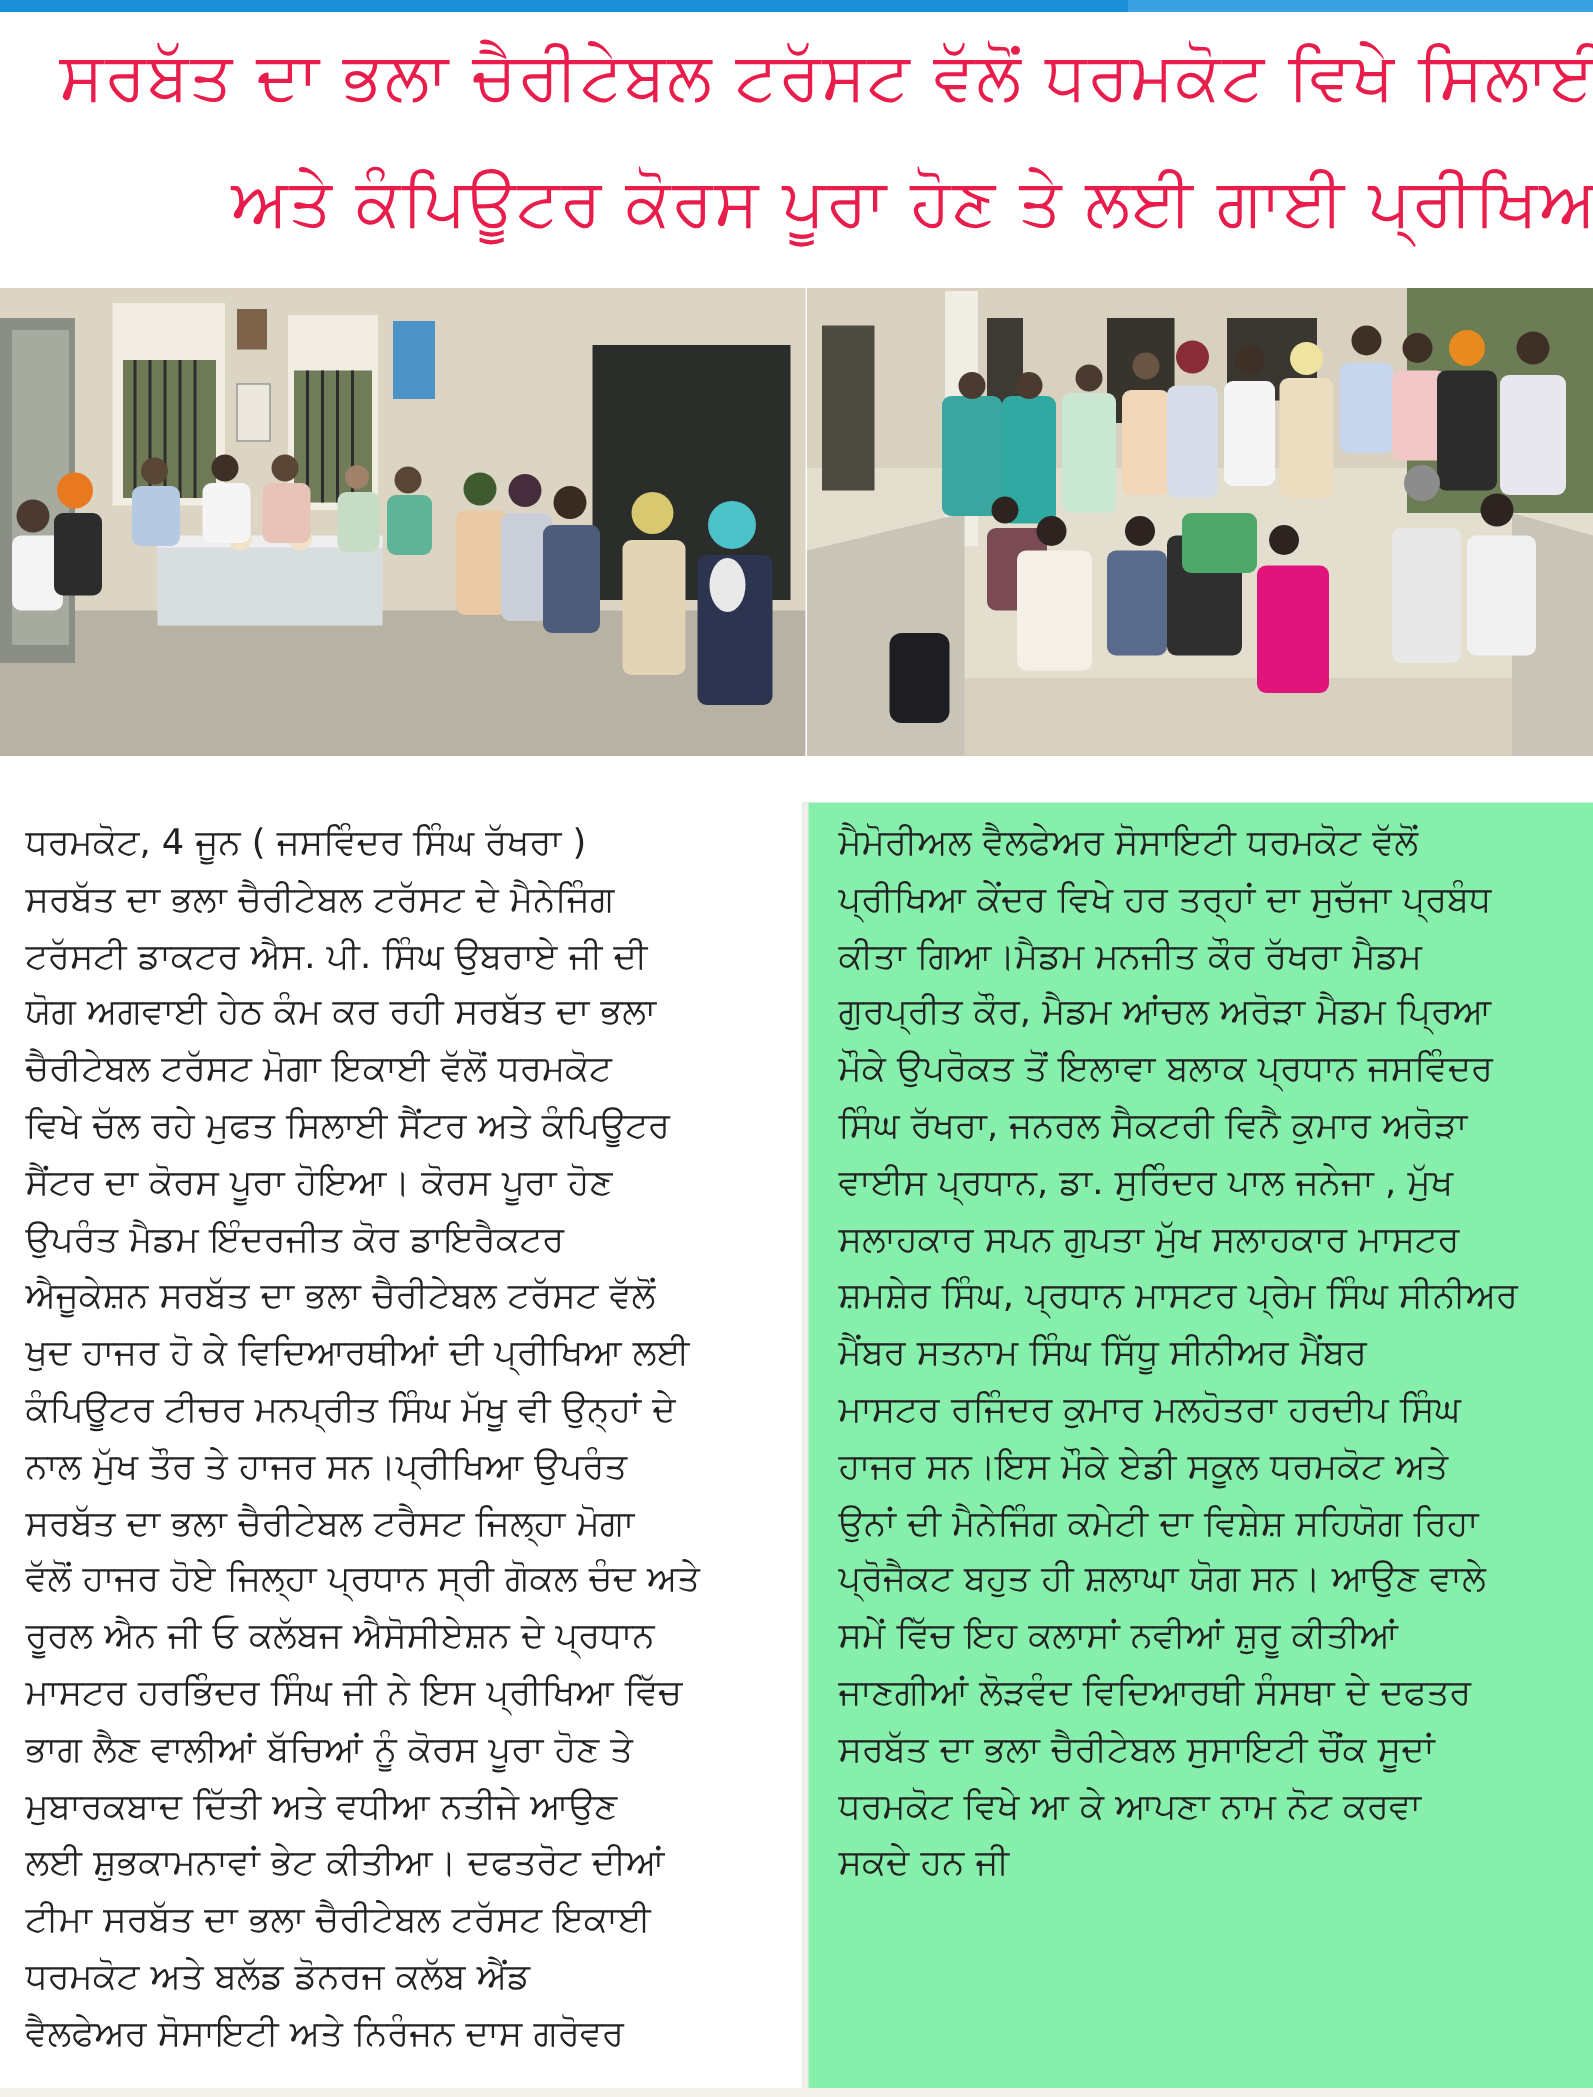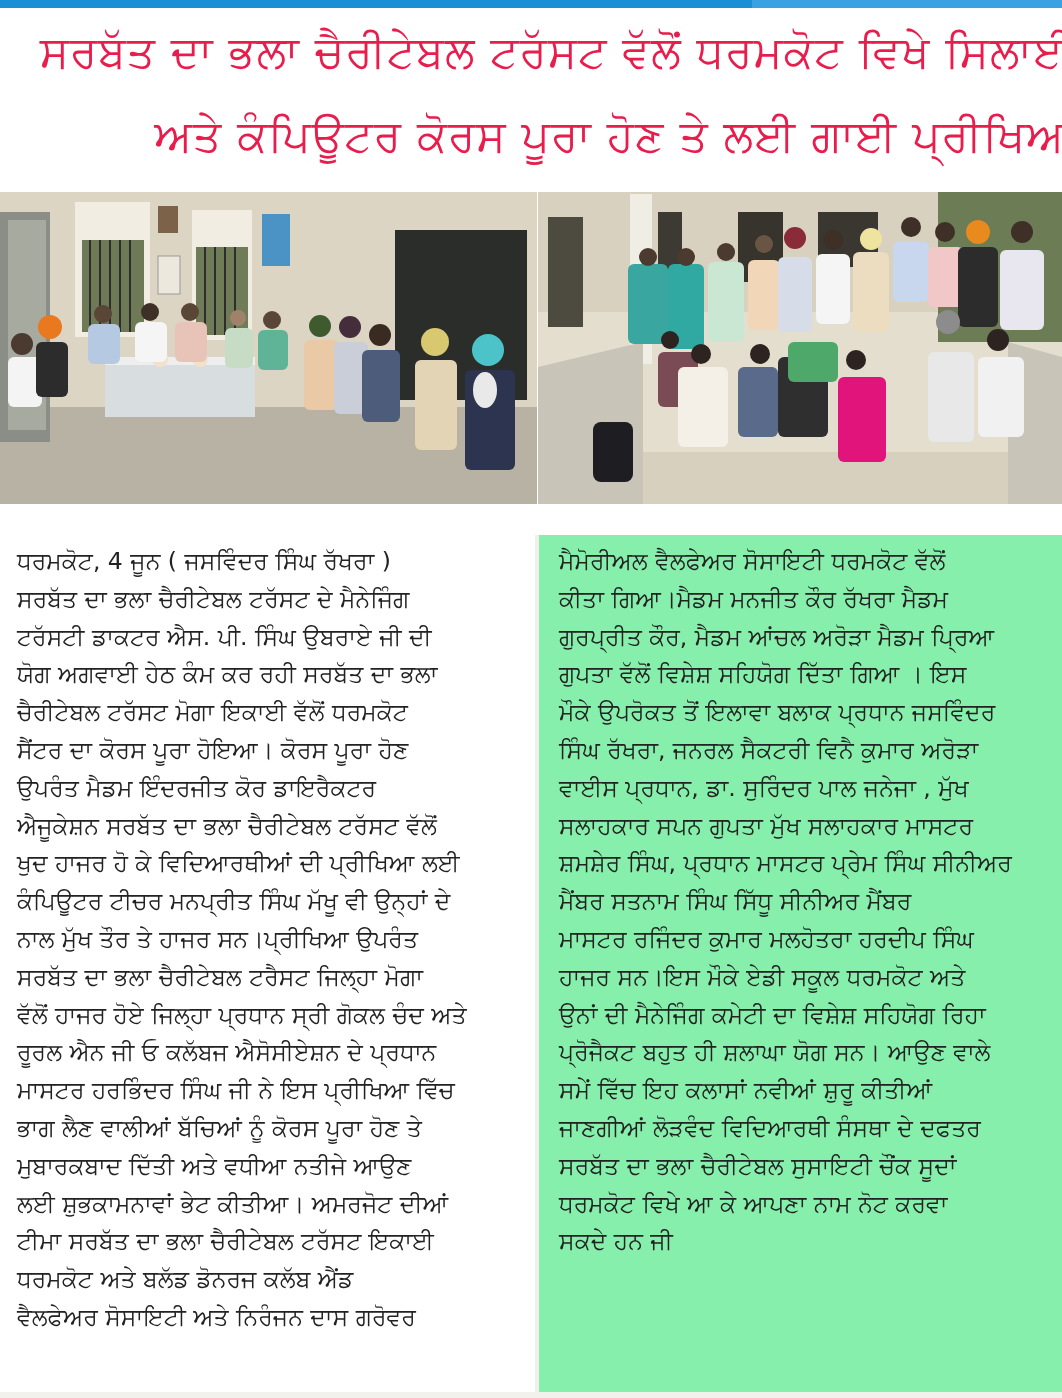--- a/index.html
+++ b/index.html
@@ -155,43 +155,44 @@
     </g>
   </svg>
 </div>
 
 <div class="col col-left">
   <span class="article-line">ਧਰਮਕੋਟ, 4 ਜੂਨ ( ਜਸਵਿੰਦਰ ਸਿੰਘ ਰੱਖਰਾ )</span>
   <span class="article-line">ਸਰਬੱਤ ਦਾ ਭਲਾ ਚੈਰੀਟੇਬਲ ਟਰੱਸਟ ਦੇ ਮੈਨੇਜਿੰਗ</span>
   <span class="article-line">ਟਰੱਸਟੀ ਡਾਕਟਰ ਐਸ. ਪੀ. ਸਿੰਘ ਉਬਰਾਏ ਜੀ ਦੀ</span>
   <span class="article-line">ਯੋਗ ਅਗਵਾਈ ਹੇਠ ਕੰਮ ਕਰ ਰਹੀ ਸਰਬੱਤ ਦਾ ਭਲਾ</span>
   <span class="article-line">ਚੈਰੀਟੇਬਲ ਟਰੱਸਟ ਮੋਗਾ ਇਕਾਈ ਵੱਲੋਂ ਧਰਮਕੋਟ</span>
+  <span class="article-line">ਵਿਖੇ ਚੱਲ ਰਹੇ ਮੁਫਤ ਸਿਲਾਈ ਸੈਂਟਰ ਅਤੇ ਕੰਪਿਊਟਰ</span>
   <span class="article-line">ਸੈਂਟਰ ਦਾ ਕੋਰਸ  ਪੂਰਾ ਹੋਇਆ। ਕੋਰਸ ਪੂਰਾ ਹੋਣ</span>
   <span class="article-line">ਉਪਰੰਤ ਮੈਡਮ ਇੰਦਰਜੀਤ ਕੋਰ ਡਾਇਰੈਕਟਰ</span>
   <span class="article-line">ਐਜੂਕੇਸ਼ਨ ਸਰਬੱਤ ਦਾ ਭਲਾ ਚੈਰੀਟੇਬਲ ਟਰੱਸਟ ਵੱਲੋਂ</span>
   <span class="article-line">ਖੁਦ ਹਾਜਰ ਹੋ ਕੇ ਵਿਦਿਆਰਥੀਆਂ ਦੀ ਪ੍ਰੀਖਿਆ ਲਈ</span>
   <span class="article-line">ਕੰਪਿਊਟਰ  ਟੀਚਰ ਮਨਪ੍ਰੀਤ ਸਿੰਘ ਮੱਖੂ ਵੀ ਉਨ੍ਹਾਂ ਦੇ</span>
   <span class="article-line">ਨਾਲ ਮੁੱਖ ਤੌਰ ਤੇ ਹਾਜਰ ਸਨ।ਪ੍ਰੀਖਿਆ ਉਪਰੰਤ</span>
   <span class="article-line">ਸਰਬੱਤ ਦਾ ਭਲਾ ਚੈਰੀਟੇਬਲ ਟਰੈਸਟ ਜਿਲ੍ਹਾ ਮੋਗਾ</span>
   <span class="article-line">ਵੱਲੋਂ ਹਾਜਰ ਹੋਏ ਜਿਲ੍ਹਾ ਪ੍ਰਧਾਨ ਸ੍ਰੀ ਗੋਕਲ ਚੰਦ ਅਤੇ</span>
   <span class="article-line">ਰੂਰਲ  ਐਨ ਜੀ ਓ ਕਲੱਬਜ ਐਸੋਸੀਏਸ਼ਨ ਦੇ ਪ੍ਰਧਾਨ</span>
   <span class="article-line">ਮਾਸਟਰ ਹਰਭਿੰਦਰ ਸਿੰਘ ਜੀ ਨੇ ਇਸ ਪ੍ਰੀਖਿਆ ਵਿੱਚ</span>
   <span class="article-line">ਭਾਗ ਲੈਣ ਵਾਲੀਆਂ ਬੱਚਿਆਂ ਨੂੰ ਕੋਰਸ ਪੂਰਾ ਹੋਣ ਤੇ</span>
   <span class="article-line">ਮੁਬਾਰਕਬਾਦ ਦਿੱਤੀ ਅਤੇ ਵਧੀਆ ਨਤੀਜੇ ਆਉਣ</span>
-  <span class="article-line">ਲਈ ਸ਼ੁਭਕਾਮਨਾਵਾਂ ਭੇਟ ਕੀਤੀਆ। ਅਮਰਜੋਟ ਦੀਆਂ</span>
+  <span class="article-line">ਲਈ ਸ਼ੁਭਕਾਮਨਾਵਾਂ ਭੇਟ ਕੀਤੀਆ। ਦਫਤਰੋਟ ਦੀਆਂ</span>
   <span class="article-line">ਟੀਮਾ ਸਰਬੱਤ ਦਾ ਭਲਾ ਚੈਰੀਟੇਬਲ ਟਰੱਸਟ ਇਕਾਈ</span>
   <span class="article-line">ਧਰਮਕੋਟ ਅਤੇ ਬਲੱਡ ਡੋਨਰਜ  ਕਲੱਬ ਐਂਡ</span>
   <span class="article-line">ਵੈਲਫੇਅਰ ਸੋਸਾਇਟੀ ਅਤੇ ਨਿਰੰਜਨ ਦਾਸ ਗਰੋਵਰ</span>
 </div>
 
 <div class="col col-right">
   <span class="article-line">ਮੈਮੋਰੀਅਲ ਵੈਲਫੇਅਰ ਸੋਸਾਇਟੀ ਧਰਮਕੋਟ ਵੱਲੋਂ</span>
+  <span class="article-line">ਪ੍ਰੀਖਿਆ ਕੇਂਦਰ ਵਿਖੇ ਹਰ ਤਰ੍ਹਾਂ ਦਾ ਸੁਚੱਜਾ ਪ੍ਰਬੰਧ</span>
   <span class="article-line">ਕੀਤਾ ਗਿਆ।ਮੈਡਮ ਮਨਜੀਤ ਕੌਰ ਰੱਖਰਾ ਮੈਡਮ</span>
   <span class="article-line">ਗੁਰਪ੍ਰੀਤ ਕੌਰ, ਮੈਡਮ ਆਂਚਲ ਅਰੋੜਾ    ਮੈਡਮ ਪ੍ਰਿਆ</span>
-  <span class="article-line">ਗੁਪਤਾ ਵੱਲੋਂ ਵਿਸ਼ੇਸ਼ ਸਹਿਯੋਗ ਦਿੱਤਾ ਗਿਆ । ਇਸ</span>
   <span class="article-line">ਮੌਕੇ ਉਪਰੋਕਤ ਤੋਂ ਇਲਾਵਾ ਬਲਾਕ ਪ੍ਰਧਾਨ ਜਸਵਿੰਦਰ</span>
   <span class="article-line">ਸਿੰਘ ਰੱਖਰਾ,  ਜਨਰਲ ਸੈਕਟਰੀ ਵਿਨੈ ਕੁਮਾਰ ਅਰੋੜਾ</span>
   <span class="article-line">ਵਾਈਸ ਪ੍ਰਧਾਨ,  ਡਾ. ਸੁਰਿੰਦਰ ਪਾਲ ਜਨੇਜਾ , ਮੁੱਖ</span>
   <span class="article-line">ਸਲਾਹਕਾਰ ਸਪਨ ਗੁਪਤਾ ਮੁੱਖ ਸਲਾਹਕਾਰ ਮਾਸਟਰ</span>
   <span class="article-line">ਸ਼ਮਸ਼ੇਰ ਸਿੰਘ, ਪ੍ਰਧਾਨ ਮਾਸਟਰ ਪ੍ਰੇਮ ਸਿੰਘ ਸੀਨੀਅਰ</span>
   <span class="article-line">ਮੈਂਬਰ ਸਤਨਾਮ ਸਿੰਘ ਸਿੱਧੂ  ਸੀਨੀਅਰ ਮੈਂਬਰ</span>
   <span class="article-line">ਮਾਸਟਰ ਰਜਿੰਦਰ ਕੁਮਾਰ ਮਲਹੋਤਰਾ ਹਰਦੀਪ ਸਿੰਘ</span>
   <span class="article-line">ਹਾਜਰ ਸਨ।ਇਸ ਮੌਕੇ ਏਡੀ ਸਕੂਲ ਧਰਮਕੋਟ ਅਤੇ</span>
   <span class="article-line">ਉਨਾਂ ਦੀ ਮੈਨੇਜਿੰਗ ਕਮੇਟੀ ਦਾ ਵਿਸ਼ੇਸ਼ ਸਹਿਯੋਗ ਰਿਹਾ</span>
   <span class="article-line">ਪ੍ਰੋਜੈਕਟ ਬਹੁਤ ਹੀ ਸ਼ਲਾਘਾ ਯੋਗ ਸਨ। ਆਉਣ ਵਾਲੇ</span>

